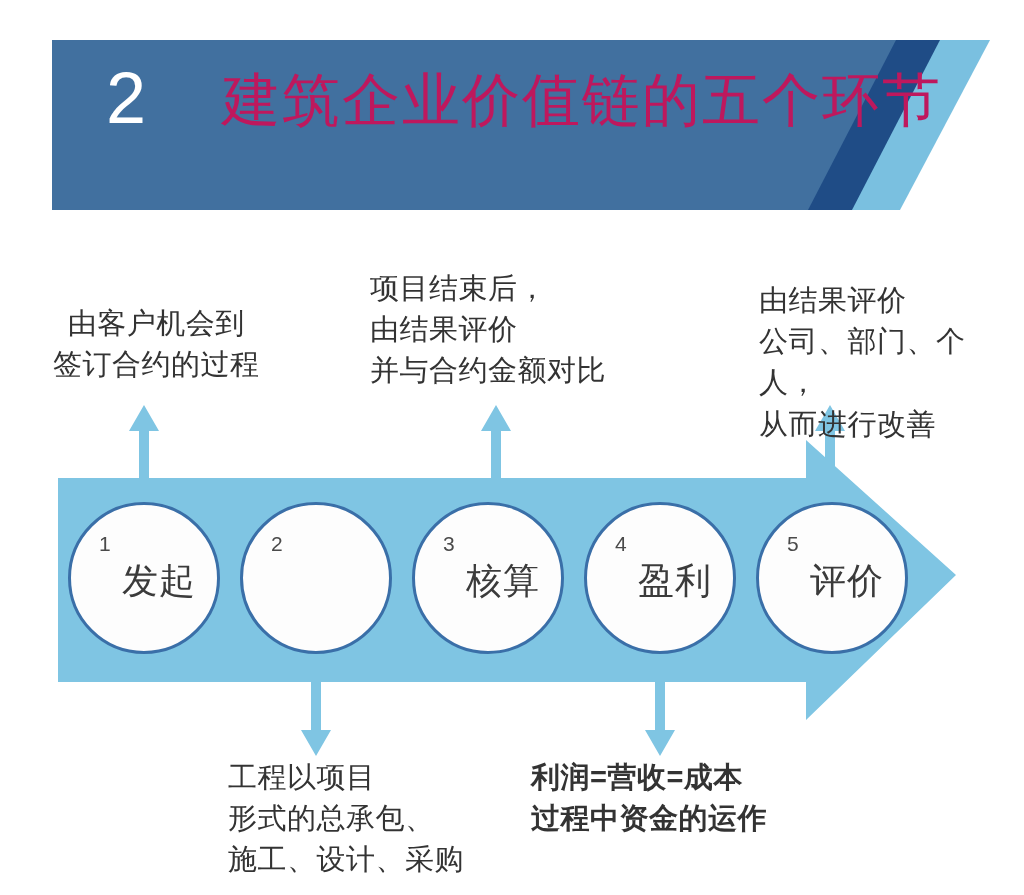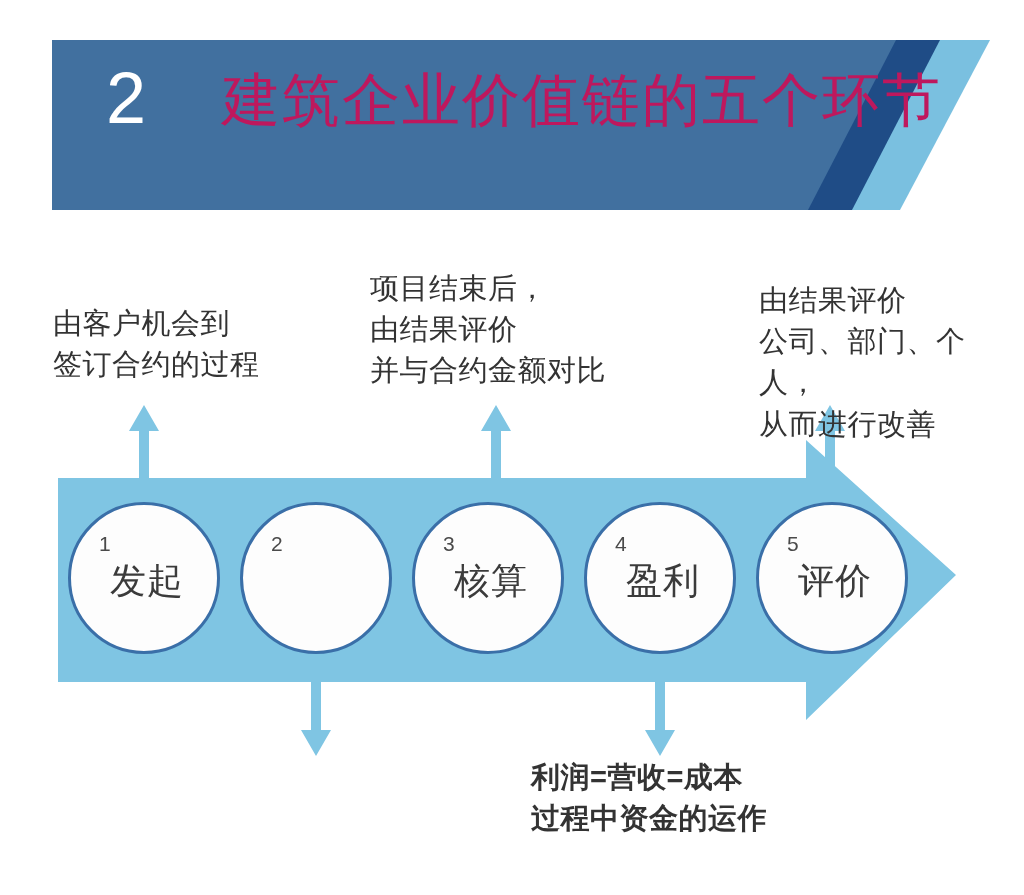--- a/index.html
+++ b/index.html
@@ -96,21 +96,21 @@
     position: absolute;
     left: 28px;
     top: 28px;
     font-size: 21px;
     font-weight: 400;
     color: #4a4a4a;
     line-height: 1;
   }
   .stage-label {
     position: absolute;
-    left: 0;
+    left: 12px;
     top: 56px;
     width: 152px;
     text-align: center;
     font-size: 36px;
     font-weight: 500;
     color: #3b3b3b;
     letter-spacing: 1px;
     line-height: 1.1;
   }
 
@@ -201,25 +201,28 @@
     <svg width="40" height="78" viewBox="0 0 40 78">
       <polygon points="15,0 25,0 25,52 35,52 20,78 5,52 15,52" fill="#7FC5E3"></polygon>
     </svg>
   </div>
   <div class="connector" style="left:640px; top:678px;">
     <svg width="40" height="78" viewBox="0 0 40 78">
       <polygon points="15,0 25,0 25,52 35,52 20,78 5,52 15,52" fill="#7FC5E3"></polygon>
     </svg>
   </div>
 
-  <div class="note" style="left:53px;  top:303px;">由客户机会到
+  <div class="note" style="left:53px;  top:303px;text-align:center;">由客户机会到
 签订合约的过程</div>
   <div class="note" style="left:370px; top:268px;">项目结束后，
 由结果评价
 并与合约金额对比</div>
   <div class="note" style="left:731px; top:280px;margin-left:28px;">由结果评价
 公司、部门、个人，
 从而进行改善</div>
 
+  <div class="note" style="left:228px; top:757px;">工程以项目
+形式的总承包、
+施工、设计、采购</div>
   <div class="note" style="left:531px; top:757px;font-weight:bold;">利润=营收=成本
 过程中资金的运作</div>
 
 </div>
 
 </body></html>

